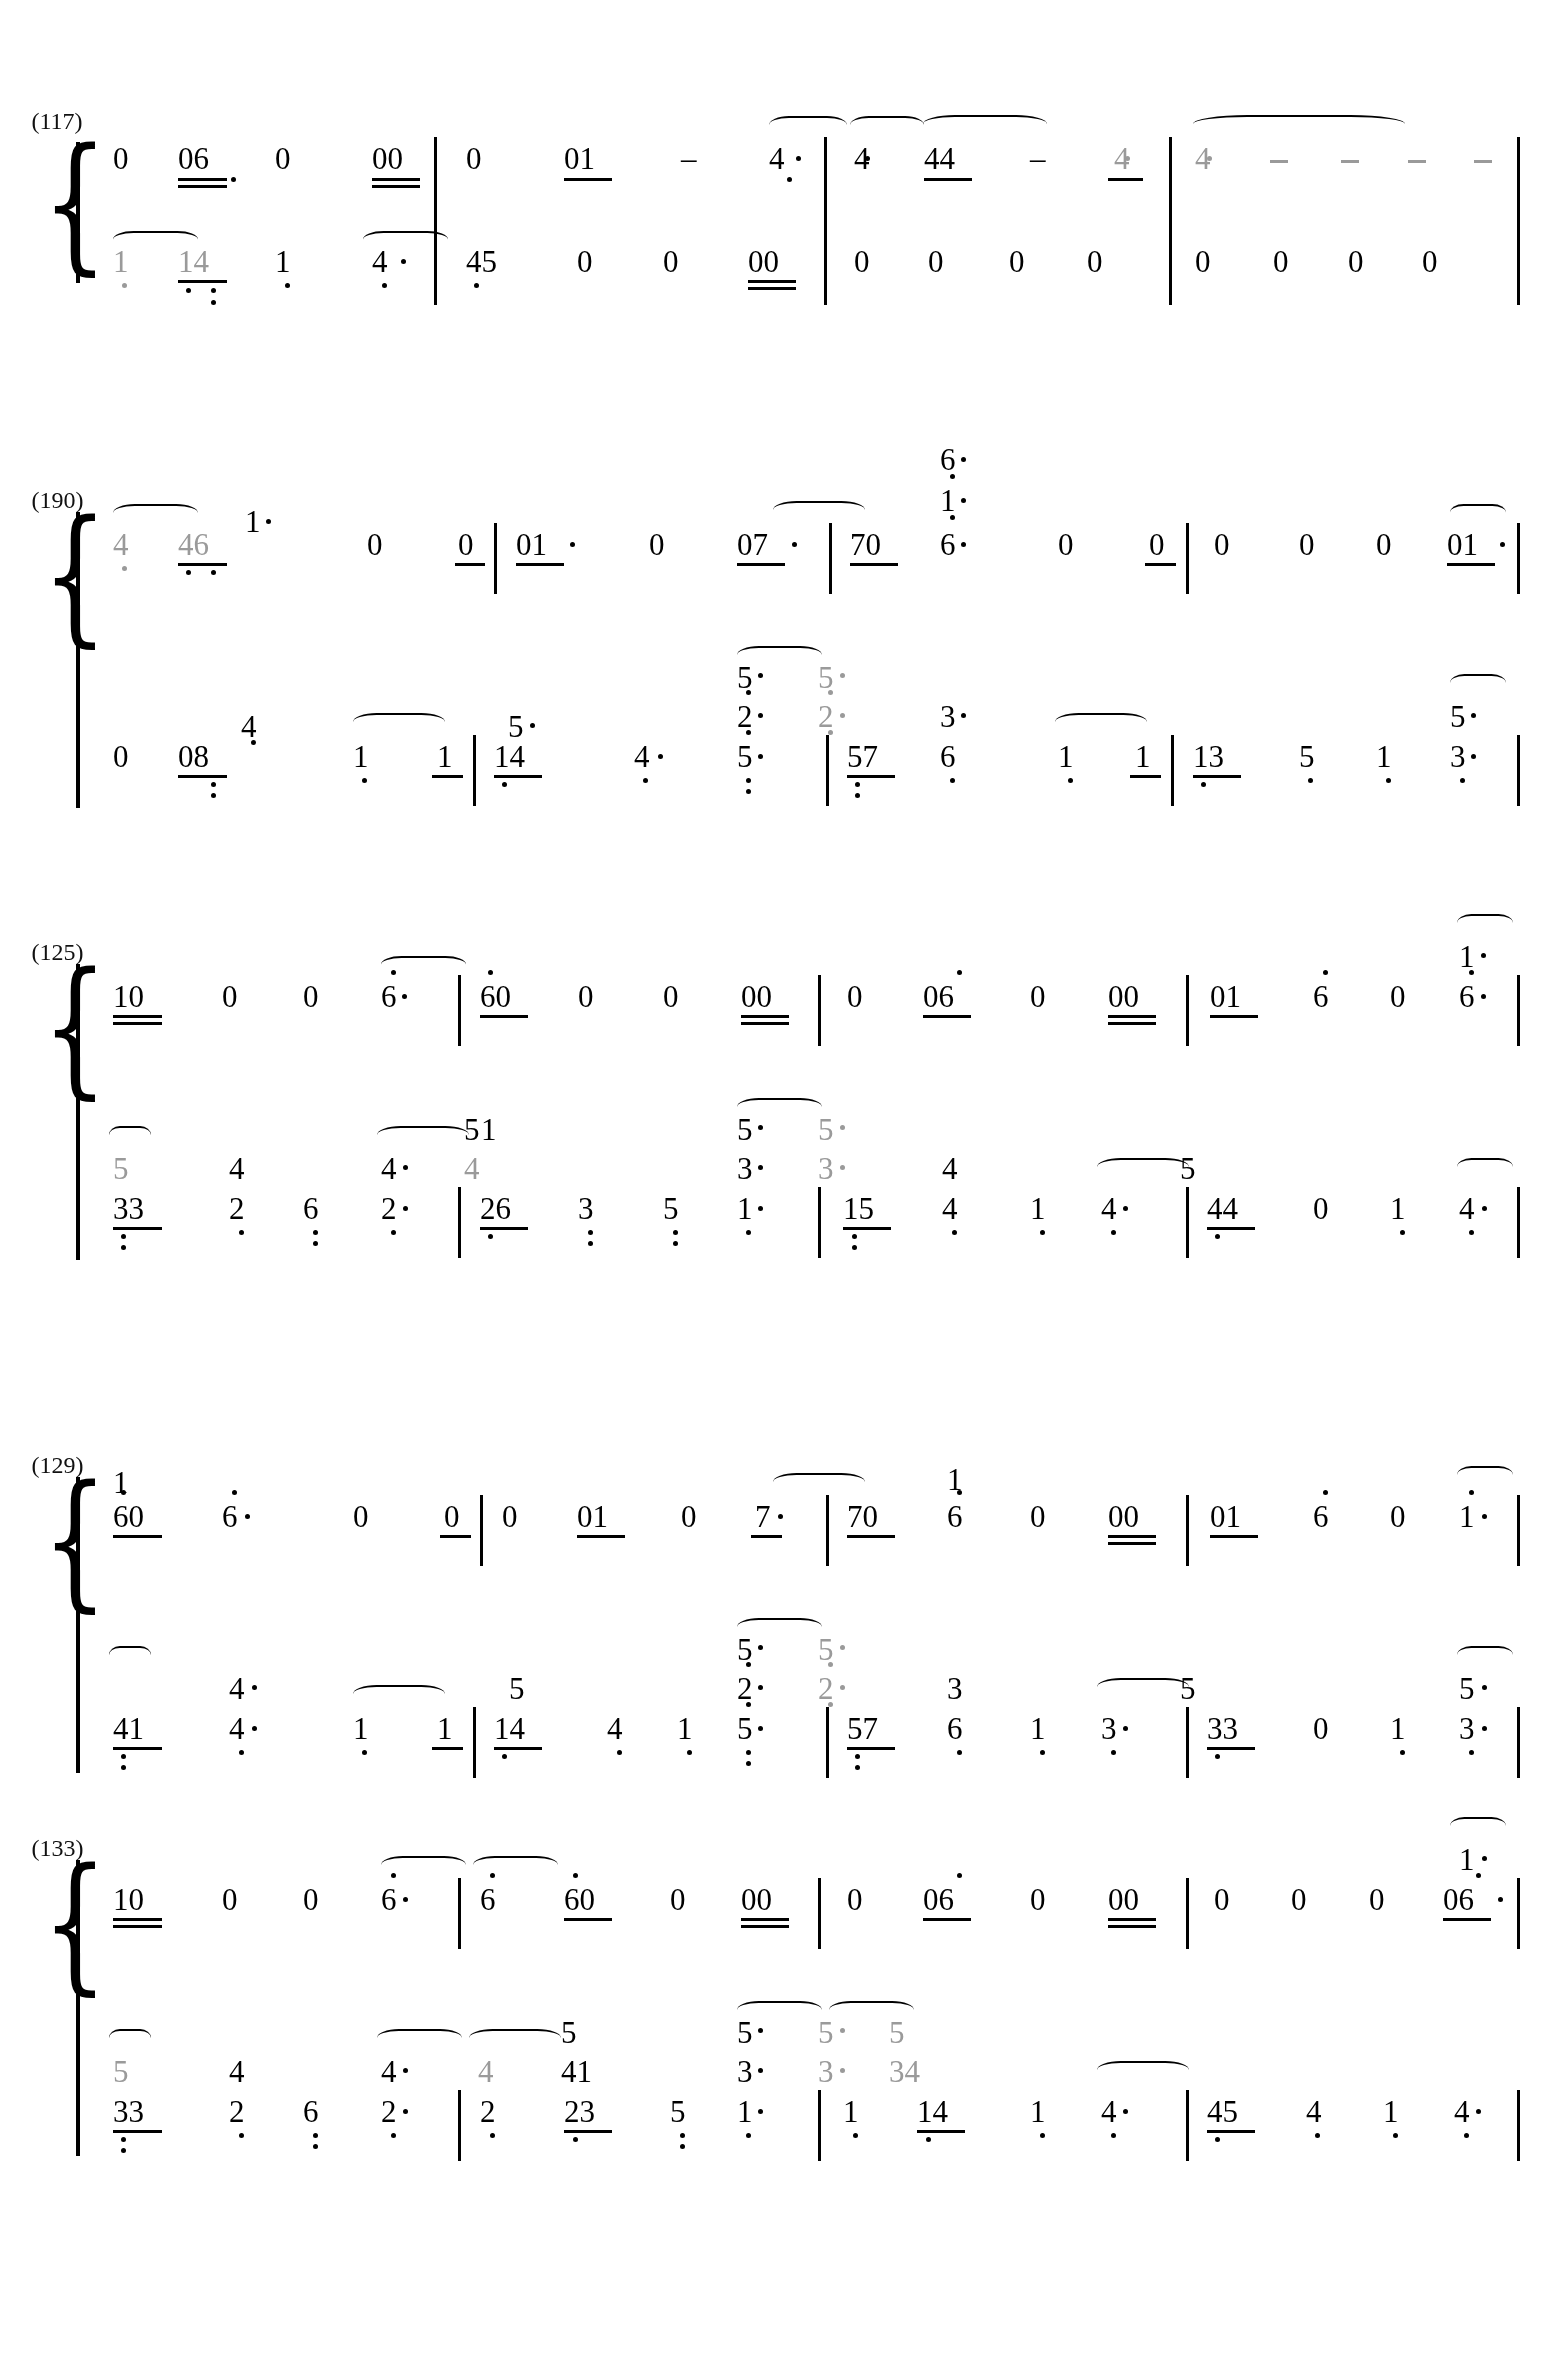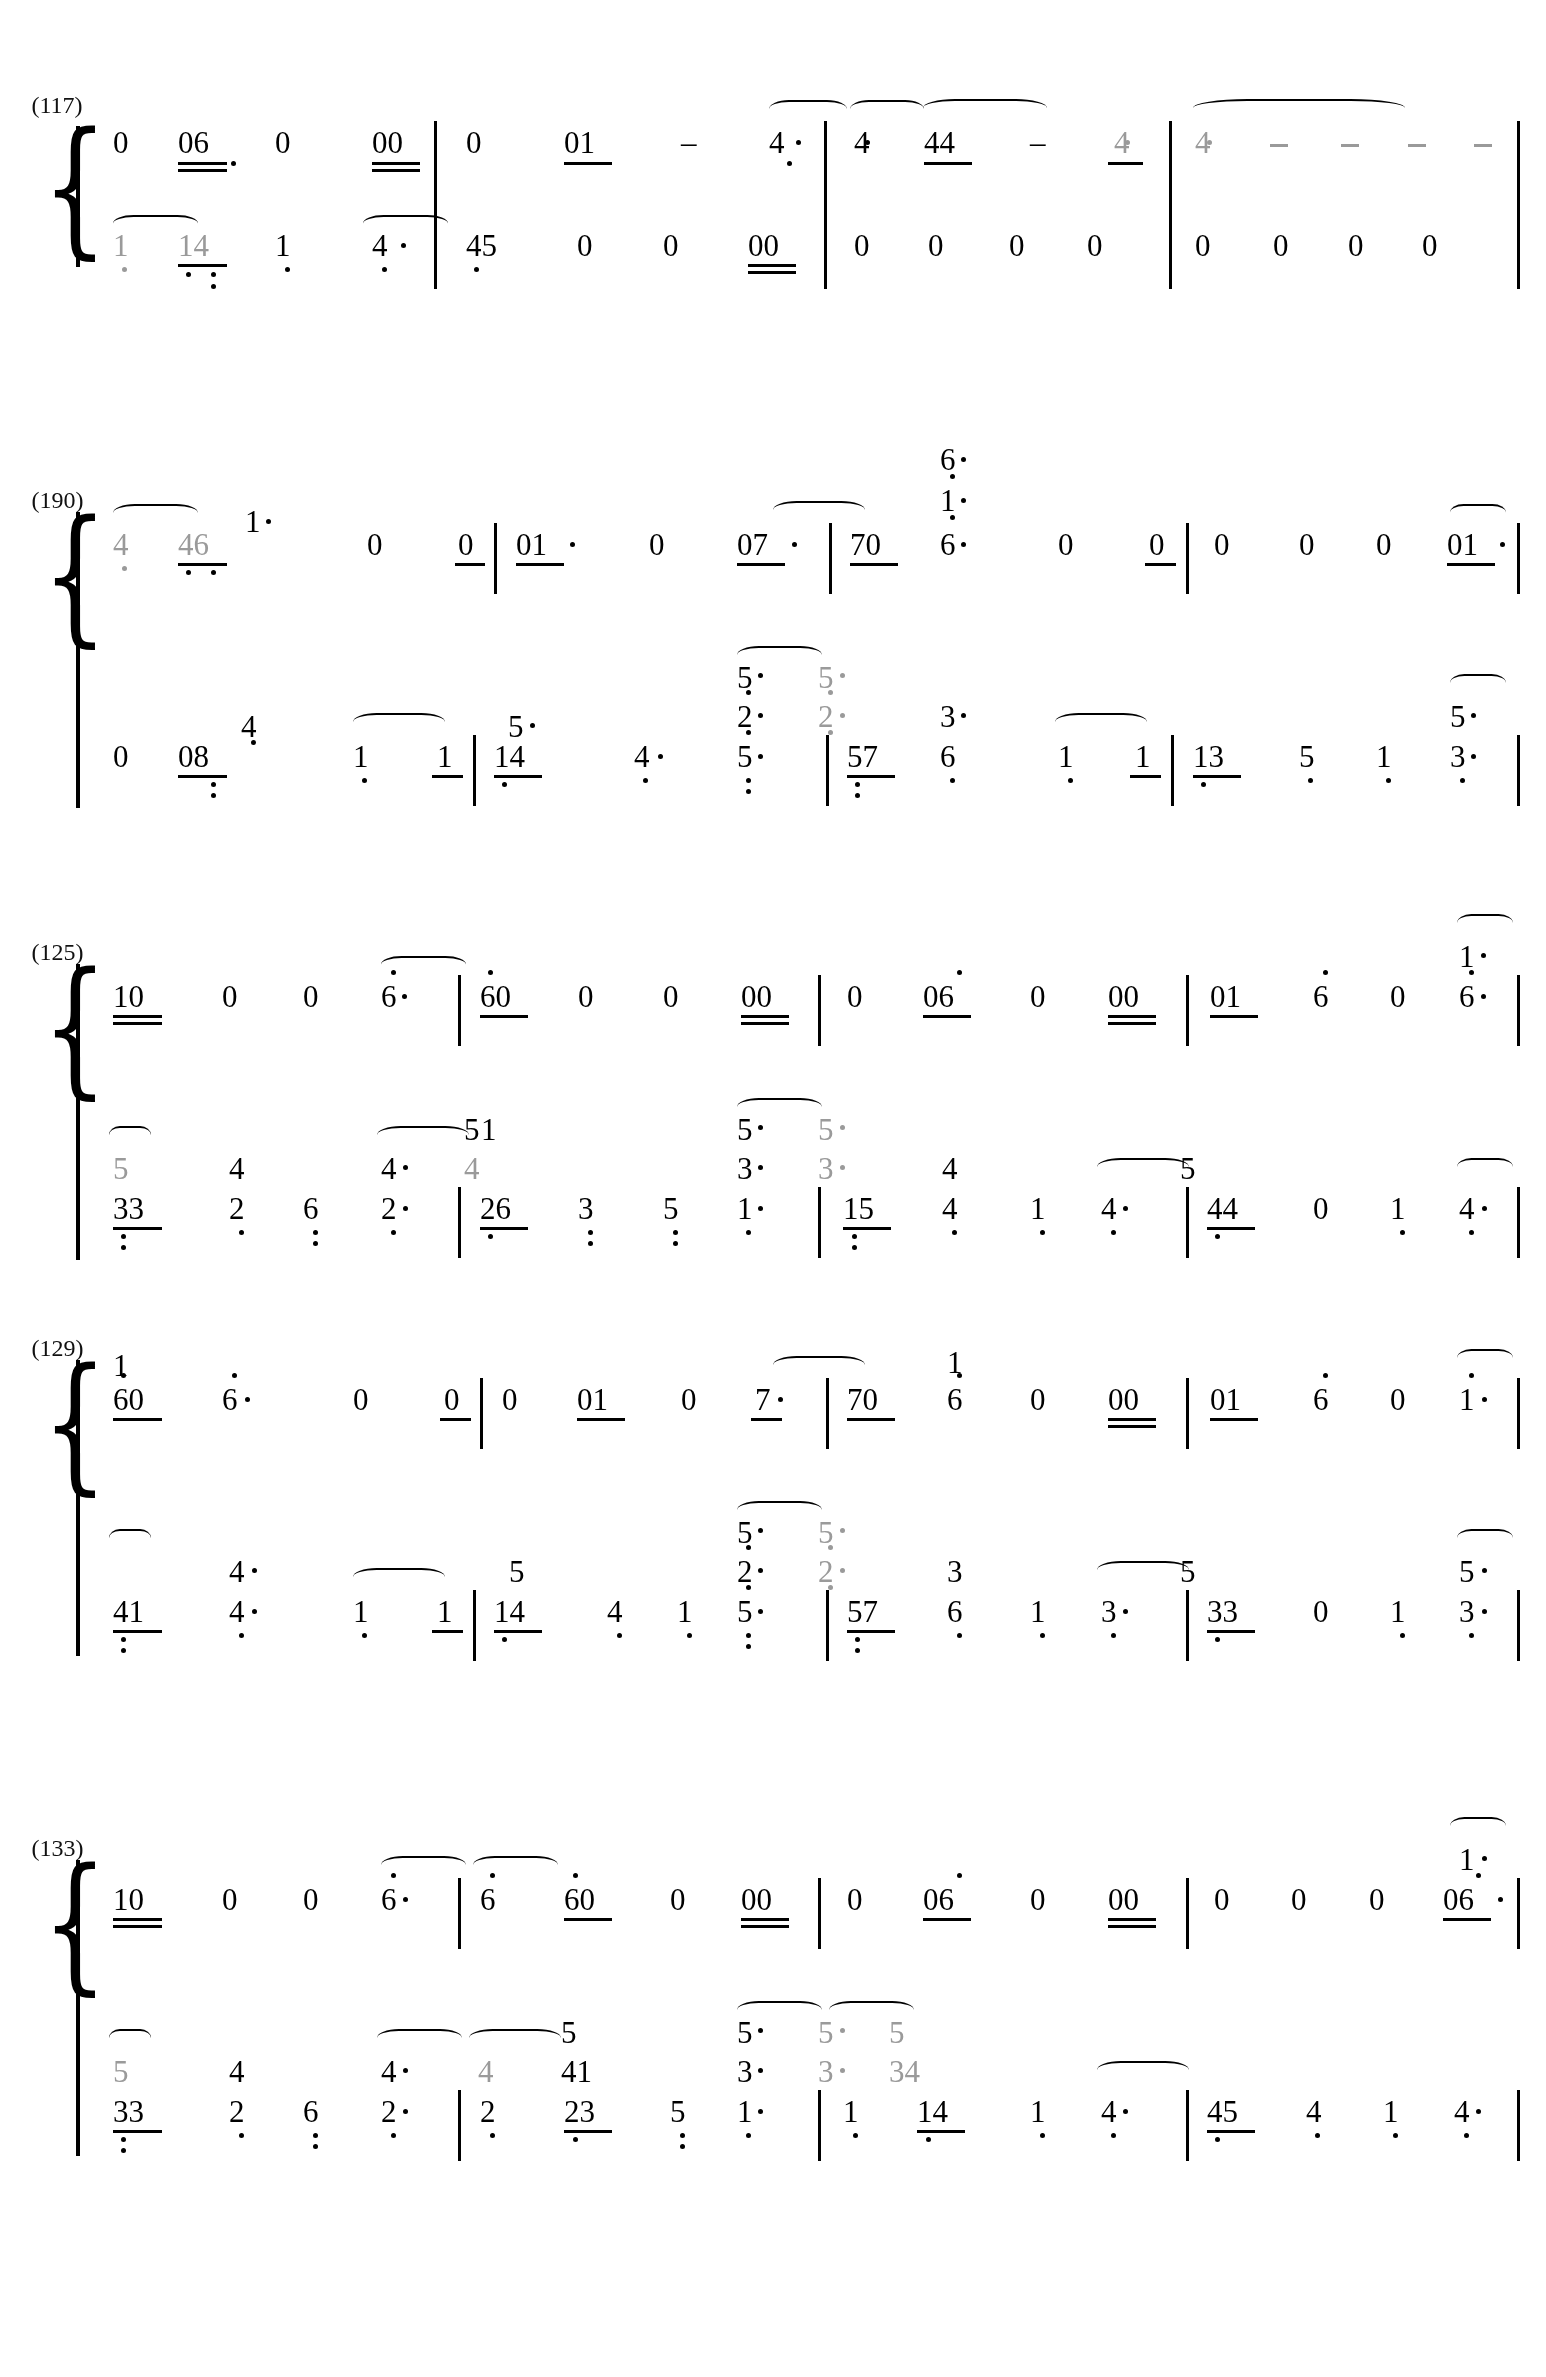--- a/index.html
+++ b/index.html
@@ -121,21 +121,21 @@
     letter-spacing: 0.7px;
     margin-top: 2.8px;
     text-align: right;
   }
 </style>
 </head>
 <body>
 
 <div class="sheet">
 
-  <div class="system" style="top:92px;height:254px;text-decoration:underline;">
+  <div class="system" style="top:108px;height:254px;text-decoration:underline;">
     <div class="measure-number" style="left:-10.6px;top:0px;">(117)</div>
     <div class="brace" style="left:0px;top:28px;">{</div>
     <div class="barline-left" style="left:34px;top:34px;height:141px;"></div>
 
     <div class="row" style="top:35px;">
       <span class="note" style="left:71px;top:0;">0</span>
       <span class="note" style="left:136px;top:0;">06</span>
       <div class="beam" style="left:136px;top:35px;width:49px;"></div>
       <div class="beam" style="left:136px;top:42px;width:49px;"></div>
       <div class="dot" style="left:189px;top:34px;"></div>
@@ -449,21 +449,21 @@
       <span class="note" style="left:1348px;top:0;">1</span>
       <div class="dot" style="left:1358px;top:37px;"></div>
       <div class="slur" style="left:1415px;top:-35px;width:56px;"></div>
       <span class="note" style="left:1417px;top:0;">4</span>
       <div class="dot" style="left:1440px;top:12.7px;"></div>
       <div class="dot" style="left:1427px;top:37px;"></div>
       <div class="bar" style="left:1475px;top:-5.6px;height:71px;"></div>
     </div>
   </div>
 
-  <div class="system" style="top:1335px;height:325px;">
+  <div class="system" style="top:1452px;height:325px;">
     <div class="measure-number" style="left:-10.6px;top:0px;">(129)</div>
     <div class="brace" style="left:0px;top:21px;">{</div>
     <div class="barline-left" style="left:34px;top:25px;height:296px;"></div>
 
     <div class="row" style="top:49px;">
       <span class="note" style="left:71px;top:-34px;">1</span>
       <span class="note" style="left:71px;top:0;">60</span>
       <div class="beam" style="left:71px;top:34px;width:49px;"></div>
       <div class="dot" style="left:79px;top:-11.3px;"></div>
       <span class="note" style="left:180px;top:0;">6</span>

